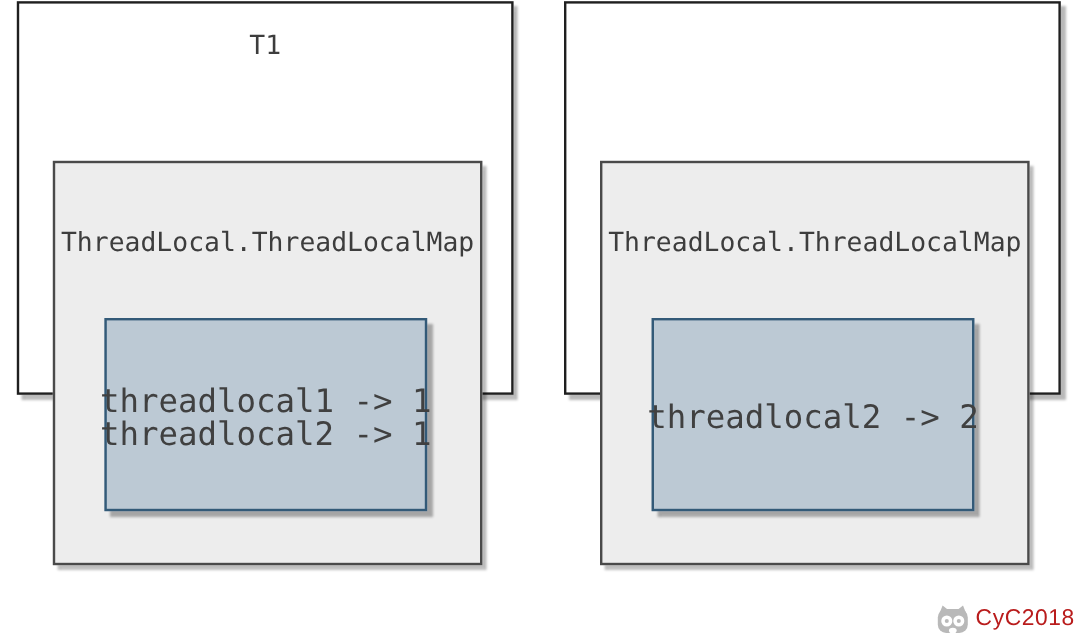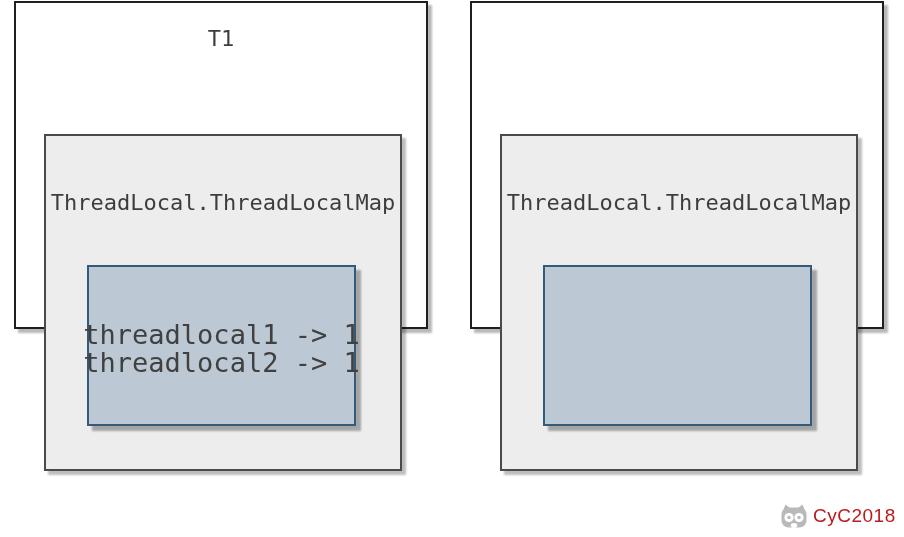--- a/index.html
+++ b/index.html
@@ -112,20 +112,21 @@
         <div class="entry">threadlocal1 -&gt; 1</div>
         <div class="entry">threadlocal2 -&gt; 1</div>
       </div>
     </div>
   </section>
 
   <section class="thread-box t2">
     <div class="map-box">
       <div class="map-label">ThreadLocal.ThreadLocalMap</div>
       <div class="entries-box">
+        <div class="entry">threadlocal2 -&gt; 2</div>
       </div>
     </div>
   </section>
 
   <div class="watermark">
     <span class="octocat-icon">
       <svg width="28" height="24" viewBox="0 0 28 24" xmlns="http://www.w3.org/2000/svg">
         <polygon points="2.5,8 5.5,0.5 10.5,4.5" fill="#b9b9b9"></polygon>
         <polygon points="25.5,8 22.5,0.5 17.5,4.5" fill="#b9b9b9"></polygon>
         <rect x="1.5" y="3.5" width="25" height="20" rx="7" fill="#b9b9b9"></rect>

